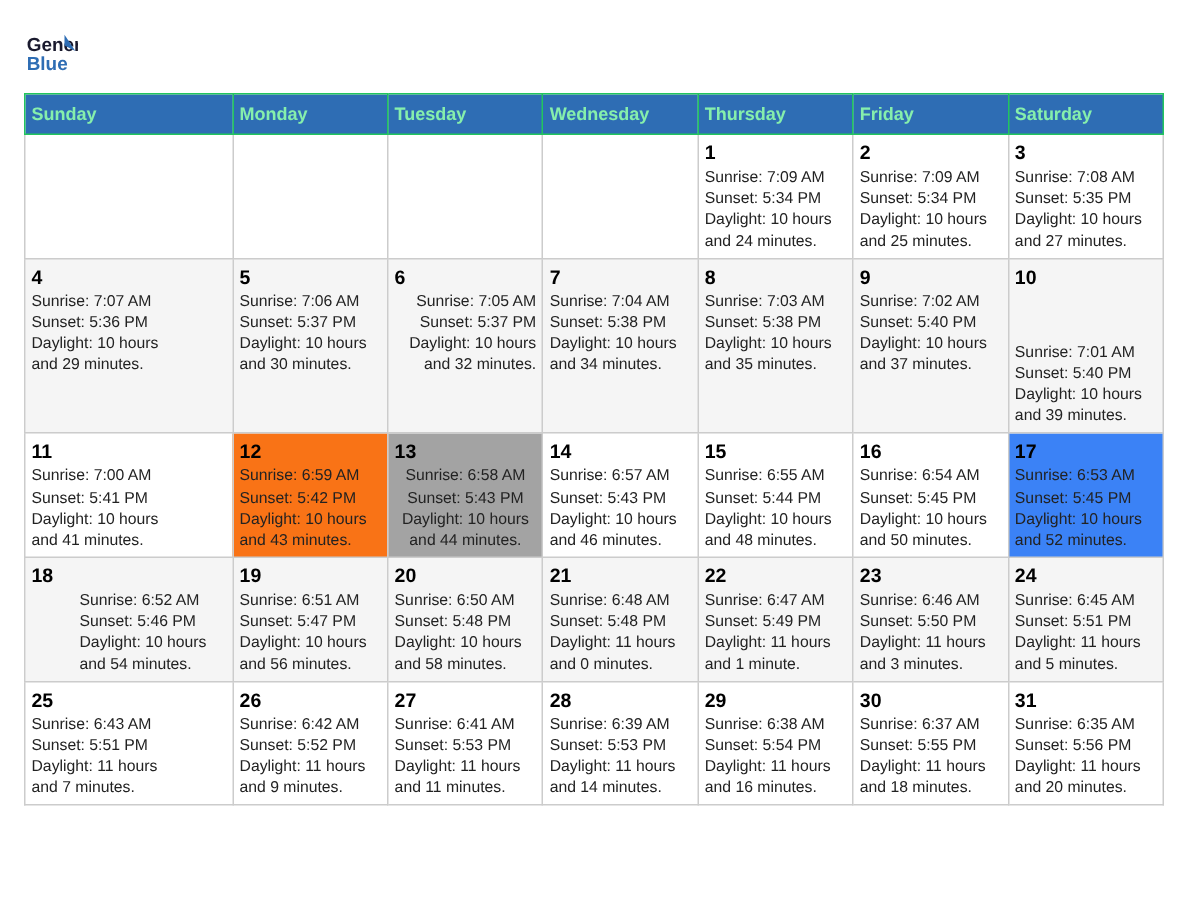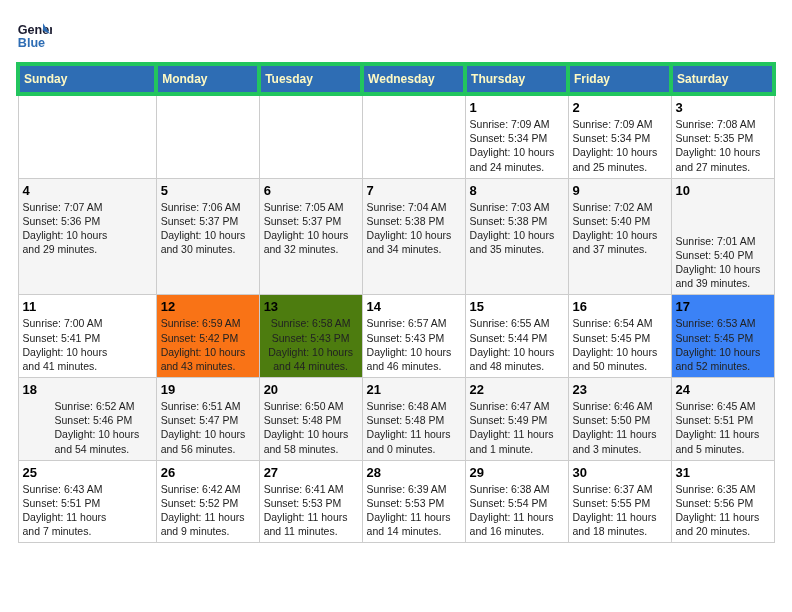--- a/index.html
+++ b/index.html
@@ -38,26 +38,26 @@
       color: #333;
       font-weight: normal;
     }
     table {
       width: 100%;
       border-collapse: collapse;
       font-size: 11px;
     }
     thead tr th {
       background-color: #2e6db4;
-      color: #fef9c3;
+      color: #86efac;
       padding: 6px 4px;
       text-align: left;
       font-size: 12px;
       font-weight: bold;
-      border: 4px solid #22c55e;
+      border: 1px solid #22c55e;
     }
     tbody tr td {
       border: 1px solid #ccc;
       padding: 4px;
       vertical-align: top;
       min-height: 70px;
       height: 80px;
       background: #fff;
     }
     tbody tr:nth-child(odd) td {
@@ -145,21 +145,21 @@
         </td>
         <td style="background: rgb(245, 245, 245);">
           <span class="day-num">5</span>
           <div class="day-info" style="white-space: pre-line;">Sunrise: 7:06 AM
 Sunset: 5:37 PM
 Daylight: 10 hours
 and 30 minutes.</div>
         </td>
         <td style="background: rgb(245, 245, 245);">
           <span class="day-num">6</span>
-          <div class="day-info" style="white-space: pre-line;">Sunrise: 7:05 AM
+          <div class="day-info" style="white-space: pre-line; text-align: right;">Sunrise: 7:05 AM
 Sunset: 5:37 PM
 Daylight: 10 hours
 and 32 minutes.</div>
         </td>
         <td style="background: rgb(245, 245, 245);">
           <span class="day-num">7</span>
           <div class="day-info" style="white-space: pre-line;">Sunrise: 7:04 AM
 Sunset: 5:38 PM
 Daylight: 10 hours
 and 34 minutes.</div>
@@ -194,21 +194,21 @@
 Daylight: 10 hours
 and 41 minutes.</div>
         </td>
         <td style="background: #f97316;">
           <span class="day-num">12</span>
           <div class="day-info" style="white-space: pre-line;">Sunrise: 6:59 AM
 Sunset: 5:42 PM
 Daylight: 10 hours
 and 43 minutes.</div>
         </td>
-        <td style="background: #4d7c0f;">
+        <td style="background: #a3a3a3;">
           <span class="day-num">13</span>
           <div class="day-info" style="white-space: pre-line; text-align: center;">Sunrise: 6:58 AM
 Sunset: 5:43 PM
 Daylight: 10 hours
 and 44 minutes.</div>
         </td>
         <td style="background: rgb(255, 255, 255);">
           <span class="day-num">14</span>
           <div class="day-info" style="white-space: pre-line;">Sunrise: 6:57 AM
 Sunset: 5:43 PM

